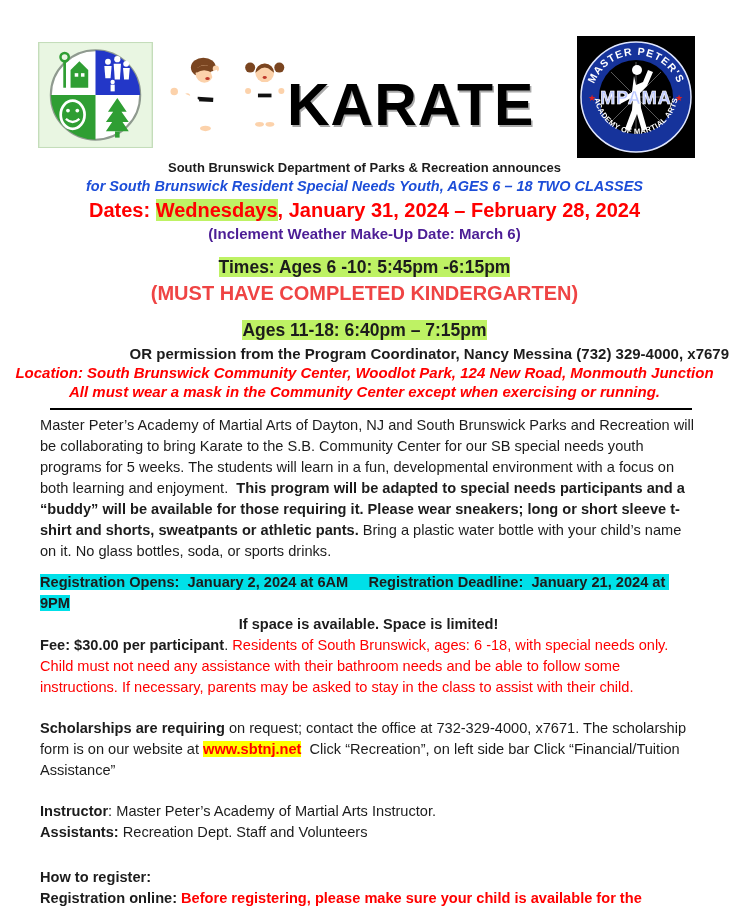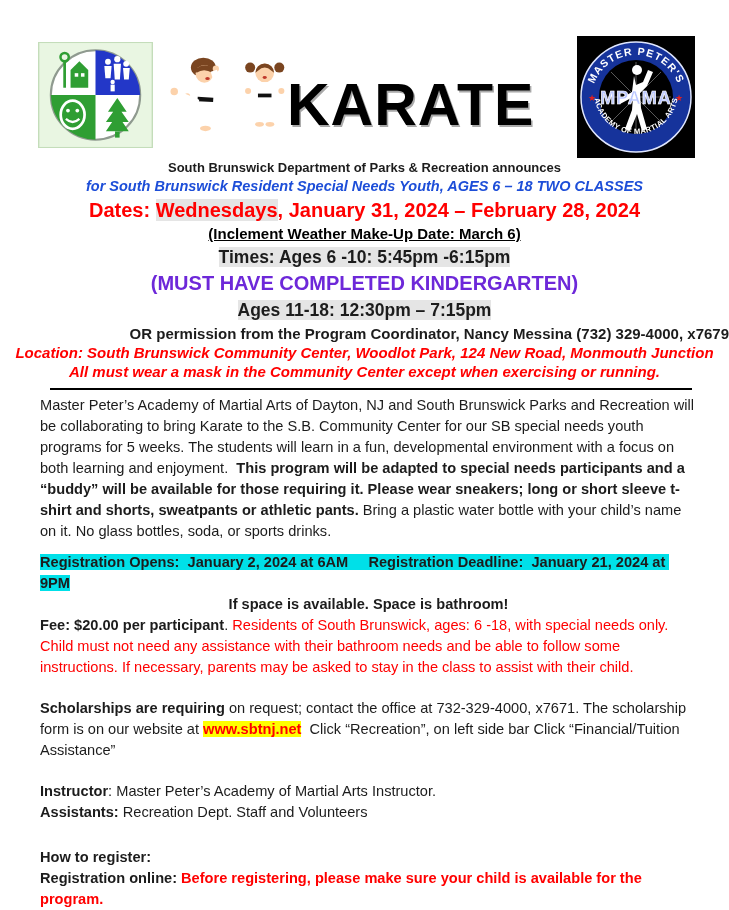--- a/index.html
+++ b/index.html
@@ -10,29 +10,29 @@
   .logo-left{position:absolute;left:38px;top:42px;width:115px;height:106px;}
   .kids{position:absolute;left:168px;top:52px;width:130px;height:104px;}
   .big-title{position:absolute;left:287px;top:76px;font-size:59px;line-height:1;
              font-weight:900;letter-spacing:1px;color:#000;
              text-shadow:1.5px 1.5px 0 #a9a9a9;}
   .logo-right{position:absolute;left:577px;top:36px;width:118px;height:122px;}
   
   .c{text-align:center;}
   .bold{font-weight:bold;}
   .red{color:#ff0000;}
-  .hl-y{background:#e5e5e5;}
+  .hl-y{background:#bef264;}
   .hl-c{background:#00e0e8;}
   .pre{white-space:pre-wrap;}
   .an-l1{font-size:13px;font-weight:bold;line-height:19px;}
   .an-l2{font-size:14.5px;font-weight:bold;font-style:italic;color:#1d4ed8;line-height:18px;}
   .an-dates{font-size:20px;font-weight:bold;color:#ff0000;line-height:27px;margin-top:2px;}
-  .an-weather{font-size:15px;font-weight:bold;color:#000000;line-height:19px;text-decoration:underline;}
-  .an-times{font-size:17.5px;font-weight:bold;line-height:24px;margin-top:2px;}
-  .an-kg{font-size:20px;font-weight:bold;color:#6d28d9;line-height:26px;margin-top:1px;}
+  .an-weather{font-size:15px;font-weight:bold;color:#4c1d95;line-height:19px;}
+  .an-times{font-size:17.5px;font-weight:bold;line-height:24px;margin-top:12px;}
+  .an-kg{font-size:20px;font-weight:bold;color:#ef4444;line-height:26px;margin-top:1px;}
   .an-perm{font-size:15px;font-weight:bold;line-height:19px;margin-top:2px;text-align:right;}
   .an-it{font-size:15px;font-weight:bold;font-style:italic;color:#ff0000;line-height:19px;}
   .divider{margin:7px 0 0 50px;width:642px;border-top:2.5px solid #000;}
   
   .main{padding:5px 32px 0 40px;font-size:14.6px;line-height:21px;}
   .main p{margin:0;}
   .sec-reg{margin-top:10px;}
   .sec-sch{margin-top:20px;}
   .sec-staff{margin-top:20px;}
   .sec-howto{margin-top:24px;}
@@ -144,38 +144,38 @@
     </svg>
   </div>
 
   <div class="c">
     <div class="an-l1">South Brunswick Department of Parks &amp; Recreation announces</div>
     <div class="an-l2">for South Brunswick Resident Special Needs Youth, AGES 6 – 18 TWO CLASSES</div>
     <div class="an-dates pre"><span>Dates: </span><span class="hl-y">Wednesdays</span><span>, January 31, 2024 – February 28, 2024</span></div>
     <div class="an-weather">(Inclement Weather Make-Up Date: March 6)</div>
     <div class="an-times"><span class="hl-y">Times: Ages 6 -10: 5:45pm -6:15pm</span></div>
     <div class="an-kg">(MUST HAVE COMPLETED KINDERGARTEN)</div>
-    <div class="an-times"><span class="hl-y">Ages 11-18: 12:30pm – 7:15pm</span></div>
+    <div class="an-times"><span class="hl-y">Ages 11-18: 6:40pm – 7:15pm</span></div>
     <div class="an-perm">OR permission from the Program Coordinator, Nancy Messina (732) 329-4000, x7679</div>
     <div class="an-it">Location: South Brunswick Community Center, Woodlot Park, 124 New Road, Monmouth Junction</div>
     <div class="an-it">All must wear a mask in the Community Center except when exercising or running.</div>
   </div>
 
   <div class="divider"></div>
 
   <div class="main">
 
     <div>
       <p class="pre"><span>Master Peter’s Academy of Martial Arts of Dayton, NJ and South Brunswick Parks and Recreation will be collaborating to bring Karate to the S.B. Community Center for our SB special needs youth programs for 5 weeks. The students will learn in a fun, developmental environment with a focus on both learning and enjoyment.  </span><span class="bold">This program will be adapted to special needs participants and a “buddy” will be available for those requiring it</span><span class="bold">. </span><span class="bold">Please wear sneakers; long or short sleeve t-shirt and shorts, sweatpants or athletic pants.</span><span> Bring a plastic water bottle with your child’s name on it. No glass bottles, soda, or sports drinks.</span></p>
     </div>
 
     <div class="sec-reg">
       <p class="bold pre"><span class="hl-c">Registration Opens:  January 2, 2024 at 6AM     Registration Deadline:  January 21, 2024 at 9PM</span></p>
-      <p class="bold c">If space is available. Space is bathroom!</p>
-      <p class="pre"><span class="bold">Fee: $20.00 per participant</span><span>. </span><span class="red">Residents of South Brunswick, ages: 6 -18, with special needs only. Child must not need any assistance with their bathroom needs and be able to follow some instructions. If necessary, parents may be asked to stay in the class to assist with their child.</span></p>
+      <p class="bold c">If space is available. Space is limited!</p>
+      <p class="pre"><span class="bold">Fee: $30.00 per participant</span><span>. </span><span class="red">Residents of South Brunswick, ages: 6 -18, with special needs only. Child must not need any assistance with their bathroom needs and be able to follow some instructions. If necessary, parents may be asked to stay in the class to assist with their child.</span></p>
     </div>
 
     <div class="sec-sch">
       <p class="pre"><span class="bold">Scholarships are requiring</span><span> on request; contact the office at 732-329-4000, x7671. The scholarship form is on our website at </span><span class="site-link">www.sbtnj.net</span><span>  Click “Recreation”, on left side bar Click “Financial/Tuition Assistance”</span></p>
     </div>
 
     <div class="sec-staff">
       <p class="pre"><span class="bold">Instructor</span><span>: Master Peter’s Academy of Martial Arts Instructor.</span></p>
       <p class="pre"><span class="bold">Assistants:</span><span> Recreation Dept. Staff and Volunteers</span></p>
     </div>

